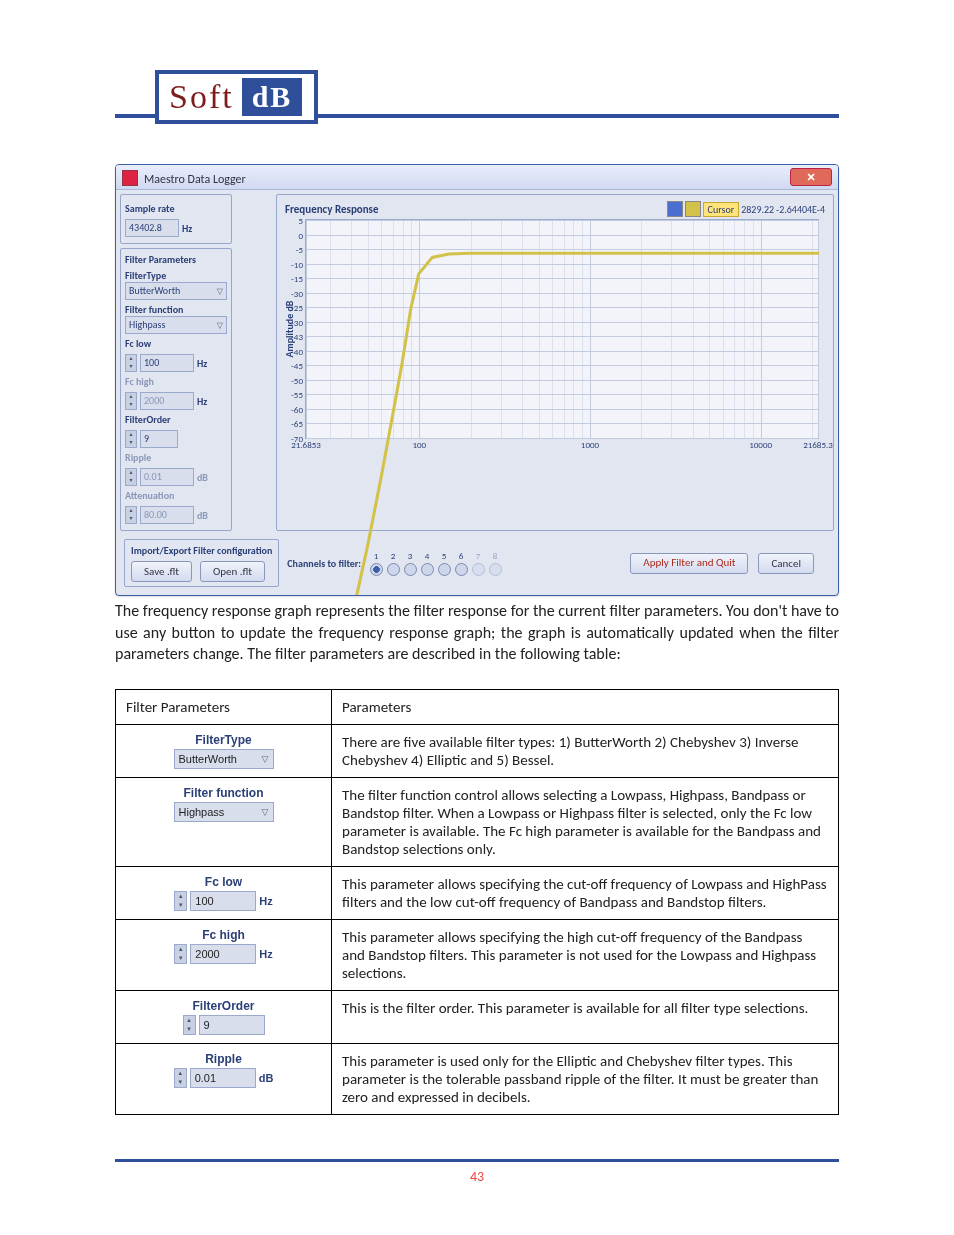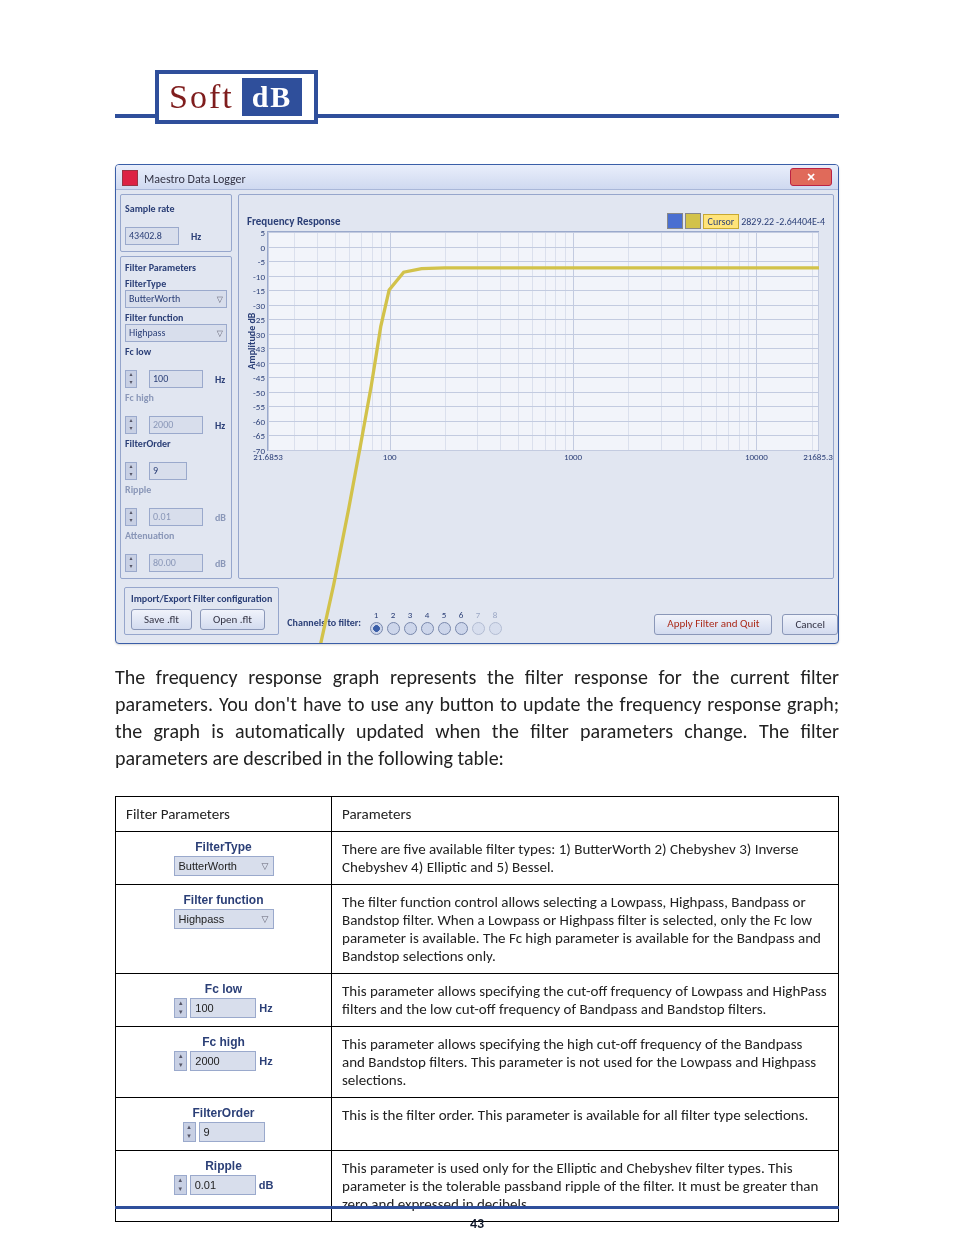--- a/index.html
+++ b/index.html
@@ -16,79 +16,79 @@
   .titlebar{background:linear-gradient(#e9eefb,#cfd9f0);display:flex;align-items:flex-end;padding:3px 6px;border-bottom:1px solid #a9b7d9;}
   .tb-icon{width:14px;height:14px;background:#d24;margin-right:6px;border:1px solid #934;}
   .tb-title{flex:1;color:#334;font-size:12px;}
   .tb-close{width:40px;height:16px;background:#e06a5a;border:1px solid #b24;border-radius:3px;display:flex;align-items:center;justify-content:center;color:#fff;font-weight:bold;}
   .app-body{display:flex;padding:4px;gap:6px;}
   .leftcol{width:112px;display:flex;flex-direction:column;gap:4px;}
   .panel{border:1px solid #96a6cc;background:#e1e6f1;border-radius:2px;padding:4px 4px 6px 4px;}
   .panel-title{color:#2b3f77;font-weight:bold;font-size:10px;margin-bottom:2px;}
   .lbl{color:#2b3f77;font-weight:bold;font-size:10px;margin-top:3px;}
   .lbl.dim{color:#8a97b8;font-weight:bold;}
-  .ctrl-row{display:flex;align-items:center;gap:12px;margin-top:12px;}
+  .ctrl-row{display:flex;align-items:center;gap:3px;margin-top:4px;}
   .numbox,.selbox{background:#d8deec;border:1px solid #9aa9cc;padding:1px 3px;font-size:10px;min-width:46px;height:14px;line-height:14px;}
   .numbox.dim,.unit.dim{color:#8a97b8;}
   .spin{width:10px;height:16px;background:#c8d0e4;border:1px solid #9aa9cc;display:flex;flex-direction:column;}
   .spin div{flex:1;font-size:6px;text-align:center;line-height:7px;color:#556;}
   .unit{font-size:10px;font-weight:bold;color:#2b3f77;}
   .selbox{display:flex;justify-content:space-between;align-items:center;min-width:72px;}
   .selbox .tri{font-size:8px;color:#667;}
-  .graph-area{flex:1;border:1px solid #96a6cc;background:#e1e6f1;border-radius:2px;padding:18px 8px 4px 8px;position:relative;}
+  .graph-area{flex:1;border:1px solid #96a6cc;background:#e1e6f1;border-radius:2px;padding:6px 8px 4px 8px;position:relative;margin-left:38px;}
   .graph-head{display:flex;justify-content:space-between;align-items:center;}
   .gh-left{color:#2b3f77;font-weight:bold;font-size:11px;}
   .gh-right{display:flex;align-items:center;gap:2px;font-size:10px;}
   .cbtn{width:14px;height:14px;border:1px solid #888;}
   .cbtn.b1{background:#4a6fd1;}
   .cbtn.b2{background:#d2c24a;}
   .cur{background:#ffe47a;border:1px solid #c8a830;padding:0 4px;}
   .plot{position:relative;height:220px;margin-top:2px;margin-left:20px;margin-right:6px;}
   .plot-inner{position:absolute;inset:0;background:#f2f4fa;border:1px solid #9aa9cc;}
   .grid-v{position:absolute;top:0;bottom:0;border-left:1px solid #c3cbe0;}
   .grid-h{position:absolute;left:0;right:0;border-top:1px solid #c3cbe0;}
   .ytick{position:absolute;right:100%;font-size:9px;color:#2b3f77;transform:translateY(-50%);padding-right:3px;}
   .xtick{position:absolute;top:100%;font-size:9px;color:#2b3f77;transform:translateX(-50%);padding-top:1px;}
   .ylabel{position:absolute;left:-16px;top:50%;transform:translate(-50%,-50%) rotate(-90deg);font-size:10px;color:#2b3f77;font-weight:bold;white-space:nowrap;}
   .curve{position:absolute;inset:0;}
   .xaxis-row{display:flex;justify-content:center;gap:8px;align-items:center;font-size:10px;color:#2b3f77;margin-top:12px;}
   .slider{width:36px;height:12px;background:#bcc6df;border:1px solid #8a97b8;border-radius:6px;position:relative;}
   .slider .knob{position:absolute;left:2px;top:1px;width:10px;height:8px;background:#6c80b0;border-radius:4px;}
   .xlabel{margin-left:20px;font-weight:bold;}
-  .bottom-row{display:flex;align-items:flex-end;gap:8px;padding:4px 0 8px 8px;}
+  .bottom-row{display:flex;align-items:center;gap:8px;padding:4px 24px 8px 8px;}
   .ie-panel{border:1px solid #96a6cc;border-radius:2px;padding:4px 6px;}
   .ie-title{font-size:10px;color:#2b3f77;font-weight:bold;margin-bottom:4px;}
   .btn{background:linear-gradient(#f0f3fb,#d3dbef);border:1px solid #8a97b8;border-radius:3px;padding:3px 12px;font-size:11px;color:#334;}
   .btn.red{color:#aa2a1a;}
   .ch-label{font-size:10px;color:#2b3f77;font-weight:bold;}
   .ch-grid{display:grid;grid-template-columns:repeat(8,14px);gap:3px;}
   .ch-num{font-size:9px;text-align:center;color:#2b3f77;}
   .ch-num.dim{color:#9aa6c4;}
   .radio{width:11px;height:11px;border-radius:50%;border:1px solid #7a89ad;margin:0 auto;background:#cdd6eb;}
   .radio.on{background:radial-gradient(circle,#3a5ea8 0 40%,#cdd6eb 45%);}
   .radio.dim{opacity:.45;}
   .rbtns{display:flex;gap:10px;margin-left:auto;}
   
-  .body-text{font-size:20px;text-align:justify;line-height:1.35;margin-top:20px;}
+  .body-text{font-size:16px;text-align:justify;line-height:1.35;margin-top:4px;}
   
   table.params{border-collapse:collapse;width:100%;margin-top:24px;font-size:15px;}
   table.params td,table.params th{border:1px solid #000;padding:8px 10px;vertical-align:top;text-align:left;}
   table.params th{font-weight:normal;}
   .pc{display:flex;flex-direction:column;align-items:center;gap:2px;font-family:Tahoma,Arial,sans-serif;}
   .pc .plabel{color:#2b3f77;font-weight:bold;font-size:12px;}
   .pc .pctrl{display:flex;align-items:center;gap:3px;}
   .pc .pbox{background:#d8deec;border:1px solid #9aa9cc;padding:1px 4px;font-size:11px;min-width:56px;height:16px;line-height:16px;}
   .pc .pbox.sel{display:flex;justify-content:space-between;min-width:90px;}
   .pc .punit{font-size:11px;font-weight:bold;color:#2b3f77;}
   .pc .pspin{width:11px;height:18px;background:#c8d0e4;border:1px solid #9aa9cc;display:flex;flex-direction:column;}
   .pc .pspin div{flex:1;font-size:7px;text-align:center;line-height:8px;color:#556;}
   
   .ftr{position:absolute;left:115px;right:115px;bottom:50px;}
   .ftr-line{height:3px;background:#2f4f9b;margin-bottom:6px;}
-  .ftr-num{text-align:center;color:#0f172a;font-size:14px;font-weight:bold;}
+  .ftr-num{text-align:center;color:#ef4444;font-size:14px;}
 </style>
 </head>
 <body>
 
 <div class="page">
 
   <div class="hdr">
     <div class="hdr-line-left"></div>
     <div class="logo">
       <span class="logo-soft">Soft</span>

